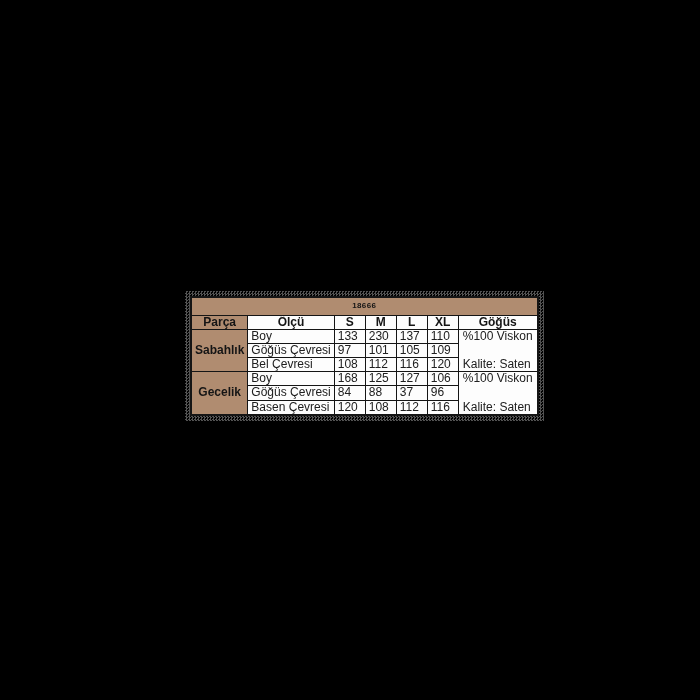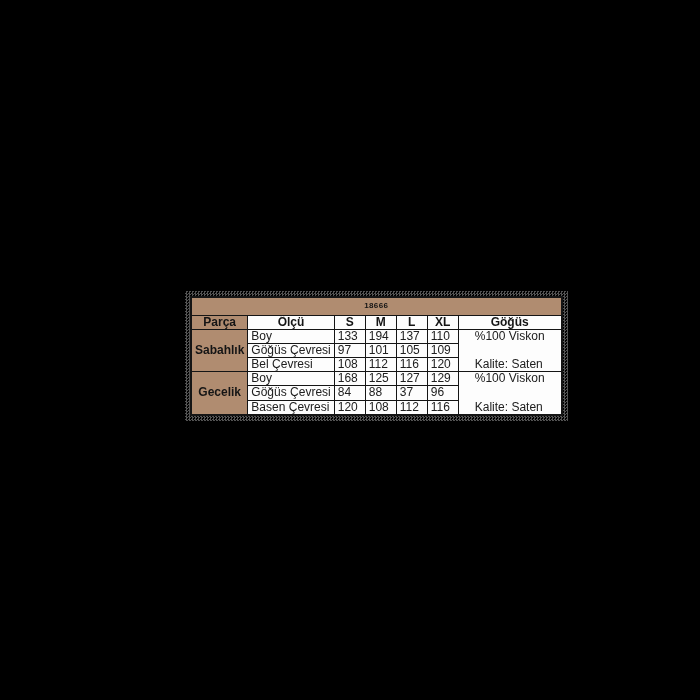--- a/index.html
+++ b/index.html
@@ -49,21 +49,21 @@
   }
   .size-chart th.head {
     font-weight: bold;
     text-align: center;
     color: #151515;
   }
   .size-chart td.label { text-align: left; }
   .size-chart td.num { }
   .size-chart td.fabric {
     vertical-align: middle;
-    padding: 0 16px;
+    padding: 0 4px;
   }
   .size-chart td.fabric .fabric-line { display: block; }
   .size-chart td.fabric .fabric-line + .fabric-line { margin-top: 15px; }
 </style>
 </head>
 <body>
 
 <div class="stage">
   <div class="chart-wrap">
     <table class="size-chart">
@@ -89,21 +89,21 @@
         <th class="head">M</th>
         <th class="head">L</th>
         <th class="head">XL</th>
         <th class="head">Göğüs</th>
       </tr>
 
       <tr>
         <td class="tan" rowspan="3">Sabahlık</td>
         <td class="label">Boy</td>
         <td class="num">133</td>
-        <td class="num">194</td>
+        <td class="num">230</td>
         <td class="num">137</td>
         <td class="num">110</td>
         <td class="fabric" rowspan="3">
           <span class="fabric-line">%100 Viskon</span>
           <span class="fabric-line">Kalite: Saten</span>
         </td>
       </tr>
       <tr>
         <td class="label">Göğüs Çevresi</td>
         <td class="num">97</td>
@@ -118,21 +118,21 @@
         <td class="num">116</td>
         <td class="num">120</td>
       </tr>
 
       <tr>
         <td class="tan" rowspan="3">Gecelik</td>
         <td class="label">Boy</td>
         <td class="num">168</td>
         <td class="num">125</td>
         <td class="num">127</td>
-        <td class="num">129</td>
+        <td class="num">106</td>
         <td class="fabric" rowspan="3">
           <span class="fabric-line">%100 Viskon</span>
           <span class="fabric-line">Kalite: Saten</span>
         </td>
       </tr>
       <tr>
         <td class="label">Göğüs Çevresi</td>
         <td class="num">84</td>
         <td class="num">88</td>
         <td class="num">37</td>

